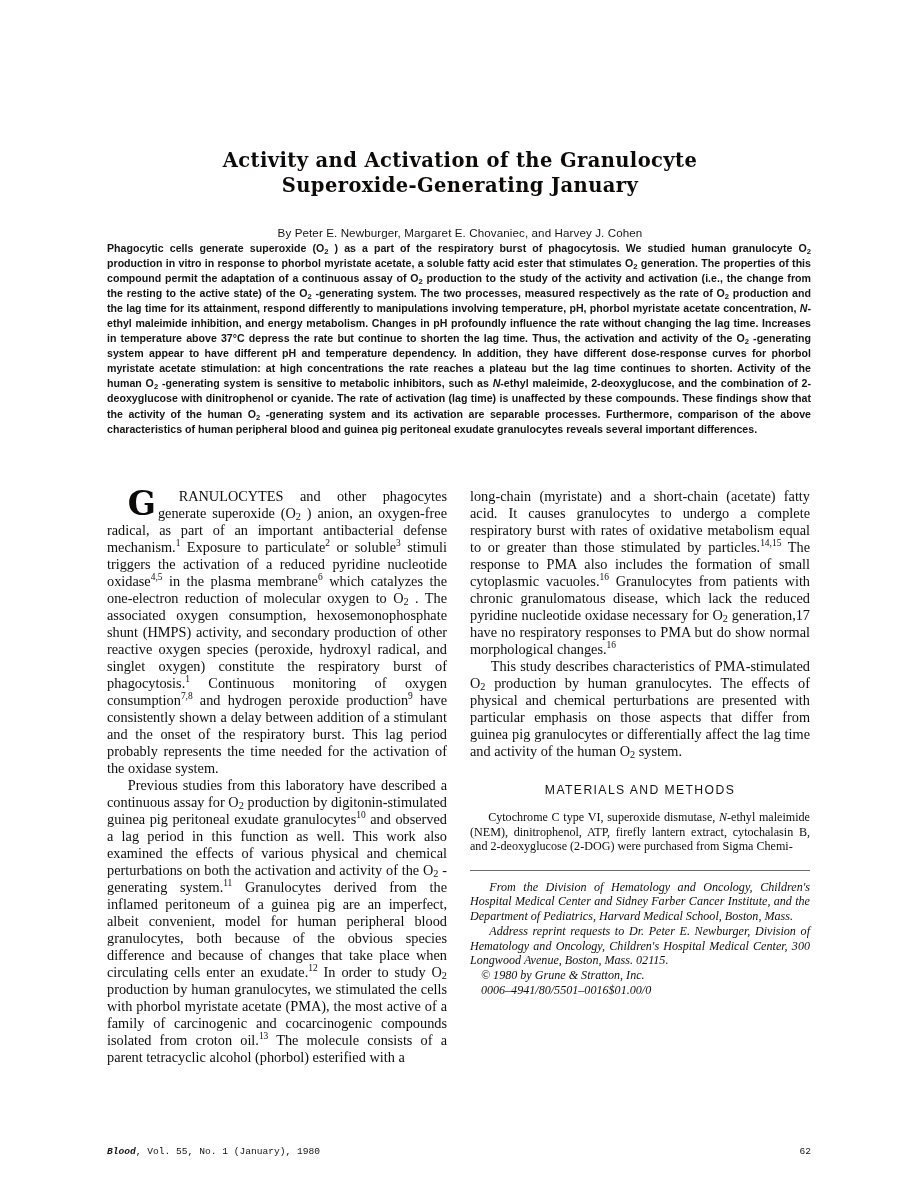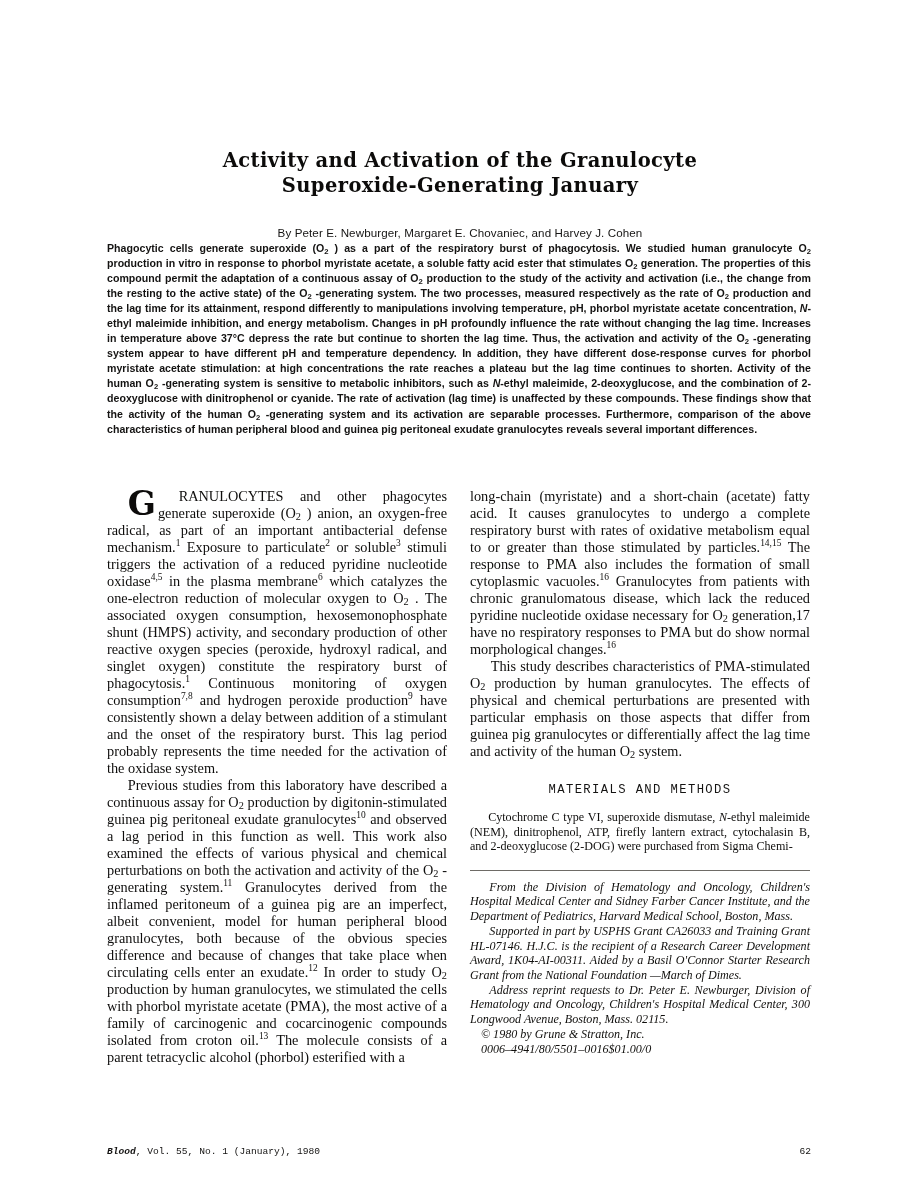--- a/index.html
+++ b/index.html
@@ -105,21 +105,21 @@
   }
   .sub {
     font-size: 0.72em;
     line-height: 0;
     vertical-align: -0.24em;
   }
   .ital { font-style: italic; }
 
   
   .section-head {
-    font-family: Liberation Mono, monospace;
+    font-family: Liberation Sans, sans-serif;
     font-size: 12.2px;
     letter-spacing: 1.4px;
     text-align: center;
     margin: 22px 0 11px 0;
     color: #141312;
   }
 
   .methods-body {
     font-family: Liberation Serif, serif;
     font-size: 12.1px;
@@ -190,21 +190,20 @@
     <div class="section-head">MATERIALS AND METHODS</div>
 
     <div class="methods-body">
       <p>Cytochrome C type VI, superoxide dismutase, <span class="ital">N</span>-ethyl maleimide (NEM), dinitrophenol, ATP, firefly lantern extract, cytochalasin B, and 2-deoxyglucose (2-DOG) were purchased from Sigma Chemi-</p>
     </div>
 
     <hr class="footnote-rule">
 
     <div class="footnotes">
       <p>From the Division of Hematology and Oncology, Children's Hospital Medical Center and Sidney Farber Cancer Institute, and the Department of Pediatrics, Harvard Medical School, Boston, Mass.</p>
-      <p>Supported in part by USPHS Grant CA26033 and Training Grant HL-07146. H.J.C. is the recipient of a Research Career Development Award, 1K04-AI-00311. Aided by a Basil O'Connor Starter Research Grant from the National Foundation —March of Dimes.</p>
       <p>Address reprint requests to Dr. Peter E. Newburger, Division of Hematology and Oncology, Children's Hospital Medical Center, 300 Longwood Avenue, Boston, Mass. 02115.</p>
       <p class="tight">© 1980 by Grune &amp; Stratton, Inc.</p>
       <p class="tight">0006–4941/80/5501–0016$01.00/0</p>
     </div>
   </div>
 
   <div class="footer">
     <div>
       <span class="jrnl-name">Blood</span><span>, Vol. 55, No. 1 (January), 1980</span>
     </div>

